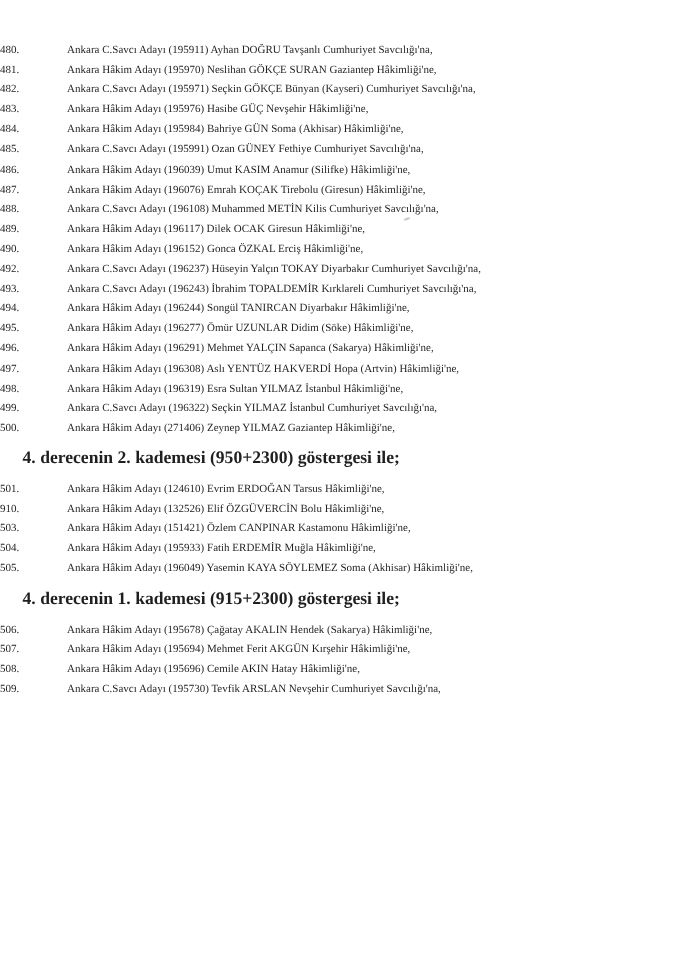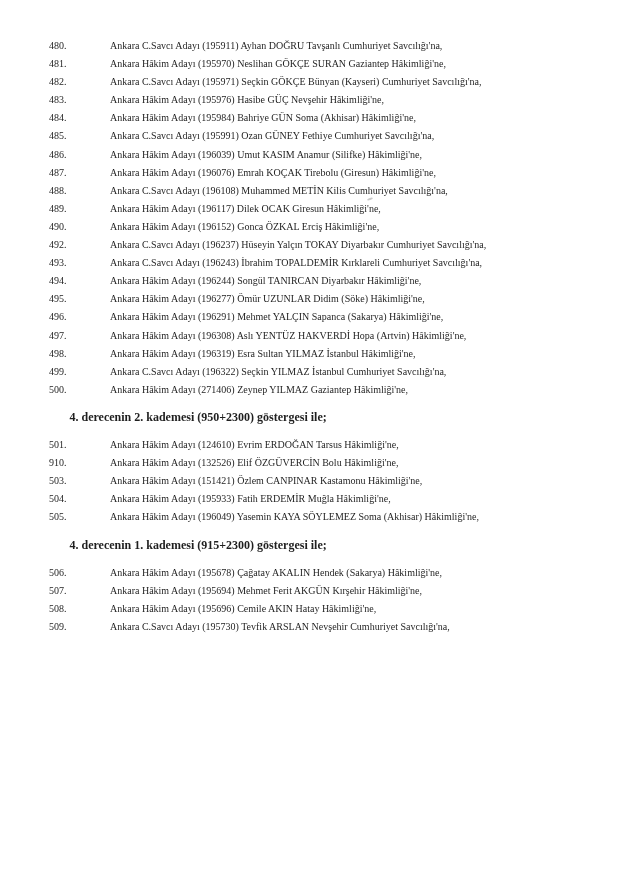--- a/index.html
+++ b/index.html
@@ -10,41 +10,40 @@
     overflow: hidden;
     font-family: "Liberation Serif", "DejaVu Serif", serif;
   }
   .page {
     position: relative;
     width: 620px;
     height: 877px;
     background: #ffffff;
     color: #1f1f1f;
     padding-top: 37px;
-    padding-left: 49px;
     padding-right: 30px;
     border-radius: 13px;
   }
   .row {
     display: flex;
     align-items: baseline;
     line-height: 18.1px;
     font-size: 10px;
     white-space: nowrap;
   }
   .row .num {
     flex: 0 0 21px;
     width: 21px;
   }
   .row .txt {
     flex: 1 1 auto;
     margin-left: 40px;
   }
   .section-header {
-    font-size: 12px;
+    font-size: 16px;
     font-weight: bold;
     line-height: 18.1px;
     margin: 9.5px 0 9.5px 20.5px;
     white-space: nowrap;
   }
   .speck {
     position: absolute;
     left: 367px;
     top: 198px;
     width: 6px;

